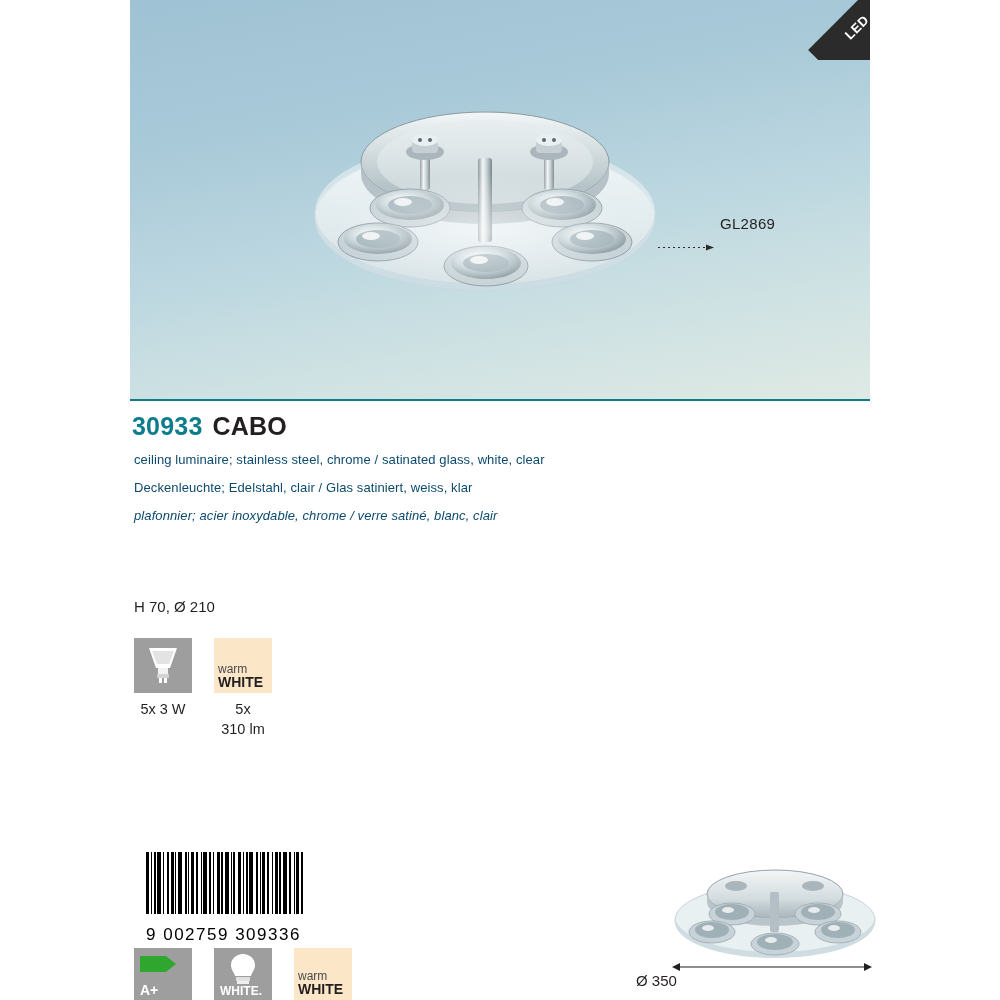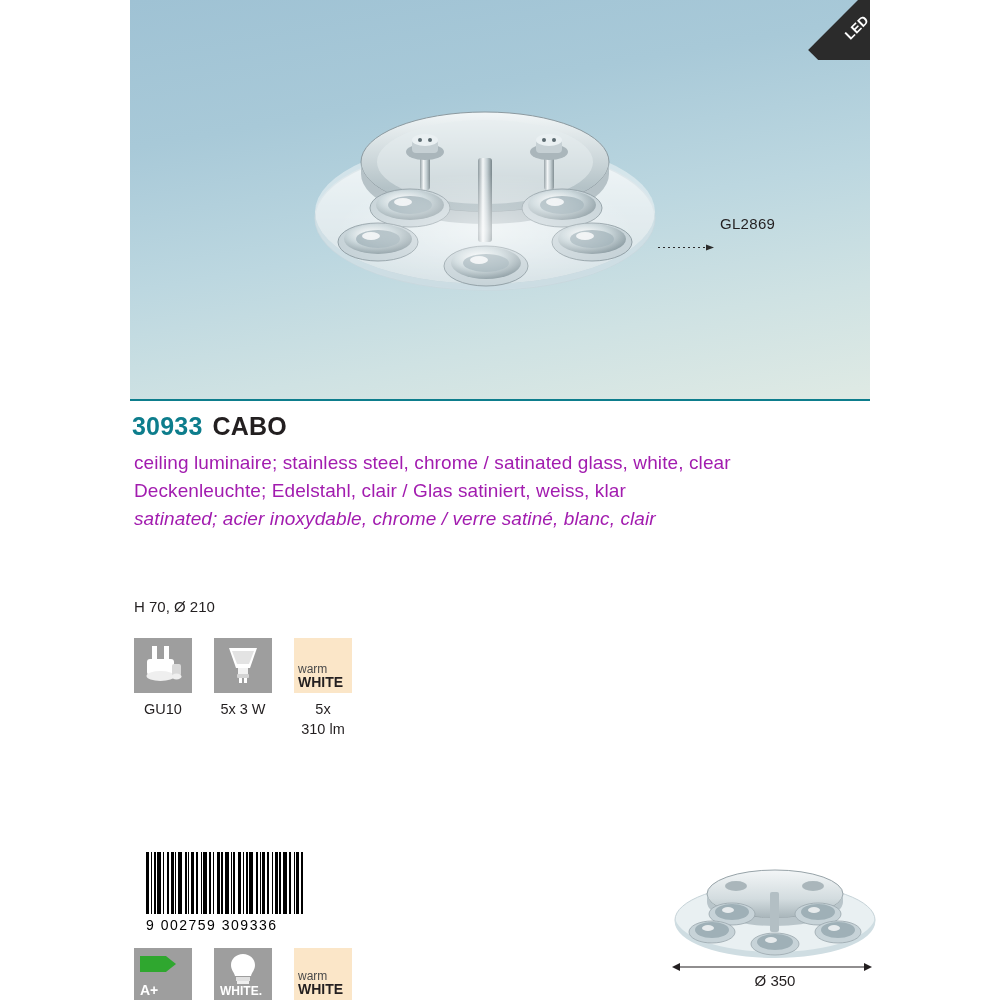--- a/index.html
+++ b/index.html
@@ -100,22 +100,22 @@
     font-size: 25px;
     font-weight: bold;
     letter-spacing: 0.2px;
   }
   .title-num { color: #0d7d8c; }
   .title-name { color: #231f20; margin-left: 10px; }
 
   .desc {
     position: absolute;
     left: 134px;
-    font-size: 19px;
-    color: #a21caf;
+    font-size: 13px;
+    color: #0c4a6e;
     letter-spacing: 0.1px;
   }
   .desc.l1 { top: 452px; }
   .desc.l2 { top: 480px; }
   .desc.l3 { top: 508px; font-style: italic; }
 
   .dims {
     position: absolute;
     left: 134px;
     top: 598px;
@@ -179,22 +179,22 @@
     display: flex;
     align-items: flex-end;
     gap: 0;
   }
   .barcode i {
     display: block;
     background: #000;
     height: 100%;
   }
   .barcode-num {
-    margin-top: 3px;
-    font-size: 14px;
+    margin-top: 11px;
+    font-size: 17px;
     letter-spacing: 1.5px;
     color: #000;
     white-space: nowrap;
   }
 
   
   .bottom-icons {
     position: absolute;
     left: 134px;
     top: 948px;
@@ -238,24 +238,23 @@
   
   .dim-draw {
     position: absolute;
     left: 660px;
     top: 858px;
     width: 230px;
     height: 120px;
   }
   .dim-label {
     position: absolute;
-    left: 660px;
+    left: 636px;
     top: 972px;
     width: 230px;
-    text-align: center;
     font-size: 15px;
     color: #231f20;
   }
   .dim-arrow {
     position: absolute;
     left: 672px;
     top: 958px;
     width: 200px;
     height: 10px;
   }
@@ -372,41 +371,26 @@
   <div class="callout-code">GL2869</div>
 </div>
 <div class="hero-bottom-rule"></div>
 
 <div class="title-row">
   <span class="title-num">30933</span><span class="title-name">CABO</span>
 </div>
 
 <div class="desc l1">ceiling luminaire; stainless steel, chrome / satinated glass, white, clear</div>
 <div class="desc l2">Deckenleuchte; Edelstahl, clair / Glas satiniert, weiss, klar</div>
-<div class="desc l3">satinated; acier inoxydable, chrome / verre satiné, blanc, clair</div>
+<div class="desc l3">plafonnier; acier inoxydable, chrome / verre satiné, blanc, clair</div>
 
 <div class="dims">H 70, Ø 210</div>
 
 <div class="spec-row">
 
-  <div class="spec">
-    <div class="box">
-      <svg width="58" height="55" viewBox="0 0 58 55" xmlns="http://www.w3.org/2000/svg">
-        <rect x="18" y="12" width="5" height="9" fill="#ffffff"></rect>
-        <rect x="30" y="12" width="5" height="9" fill="#ffffff"></rect>
-        <rect x="18" y="8" width="5" height="4" fill="#ffffff"></rect>
-        <rect x="30" y="8" width="5" height="4" fill="#ffffff"></rect>
-        <rect x="13" y="21" width="27" height="16" rx="3" fill="#ffffff"></rect>
-        <ellipse cx="26.5" cy="38" rx="14" ry="5" fill="#efefef"></ellipse>
-        <rect x="38" y="26" width="9" height="12" rx="2" fill="#d9d9d9"></rect>
-        <ellipse cx="42.5" cy="38.5" rx="5" ry="3" fill="#efefef"></ellipse>
-      </svg>
-    </div>
-    <div class="lbl">GU10</div>
-  </div>
 
   <div class="spec">
     <div class="box">
       <svg width="58" height="55" viewBox="0 0 58 55" xmlns="http://www.w3.org/2000/svg">
         <path d="M15 10 L43 10 L36 30 L22 30 Z" fill="#ffffff"></path>
         <path d="M18 13 L40 13 L35 26 L23 26 Z" fill="#e3e3e3"></path>
         <rect x="24" y="30" width="10" height="6" fill="#f2f2f2"></rect>
         <rect x="23" y="36" width="12" height="4" rx="1" fill="#d4d4d4"></rect>
         <rect x="25" y="40" width="3" height="5" fill="#ffffff"></rect>
         <rect x="30" y="40" width="3" height="5" fill="#ffffff"></rect>

